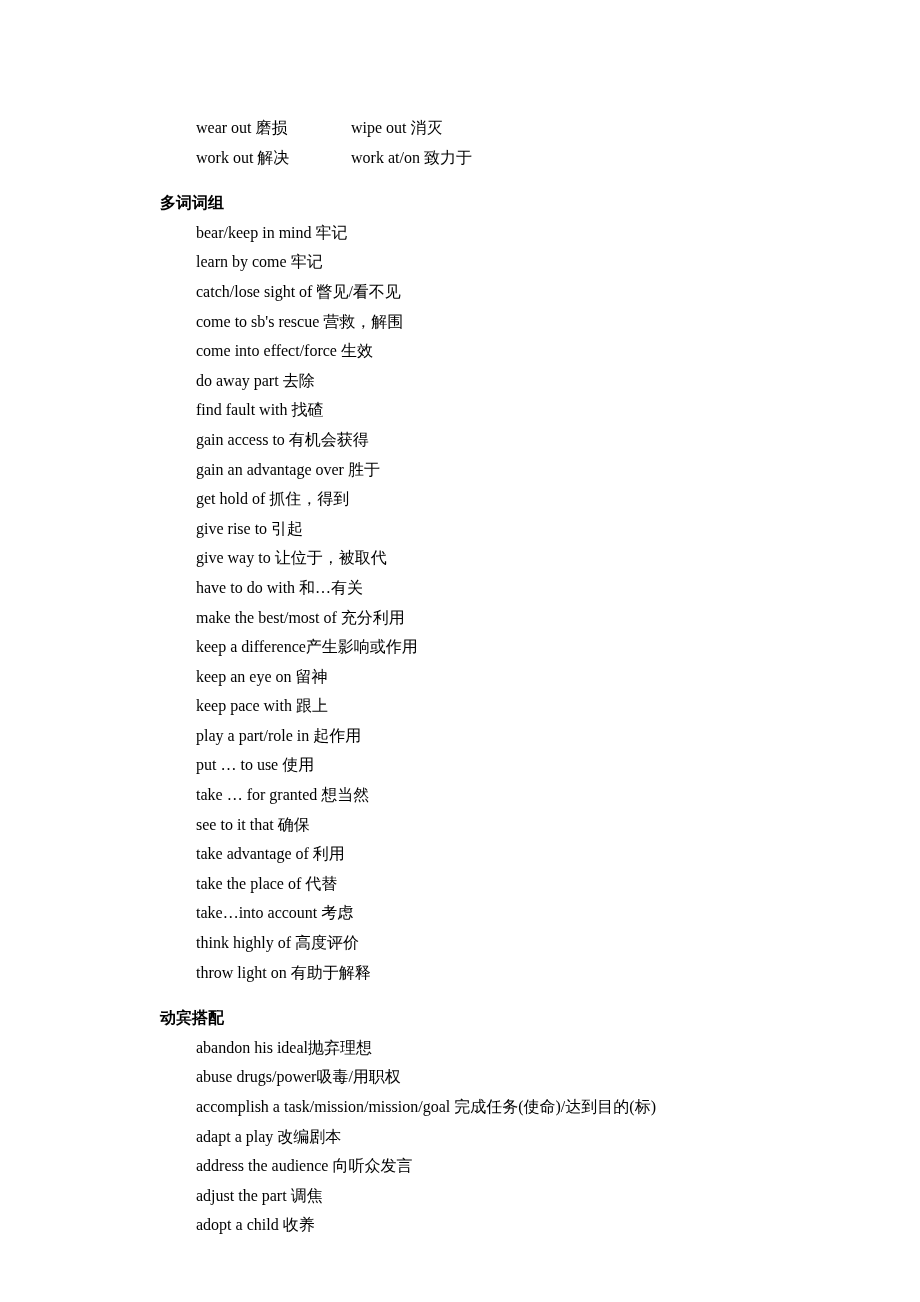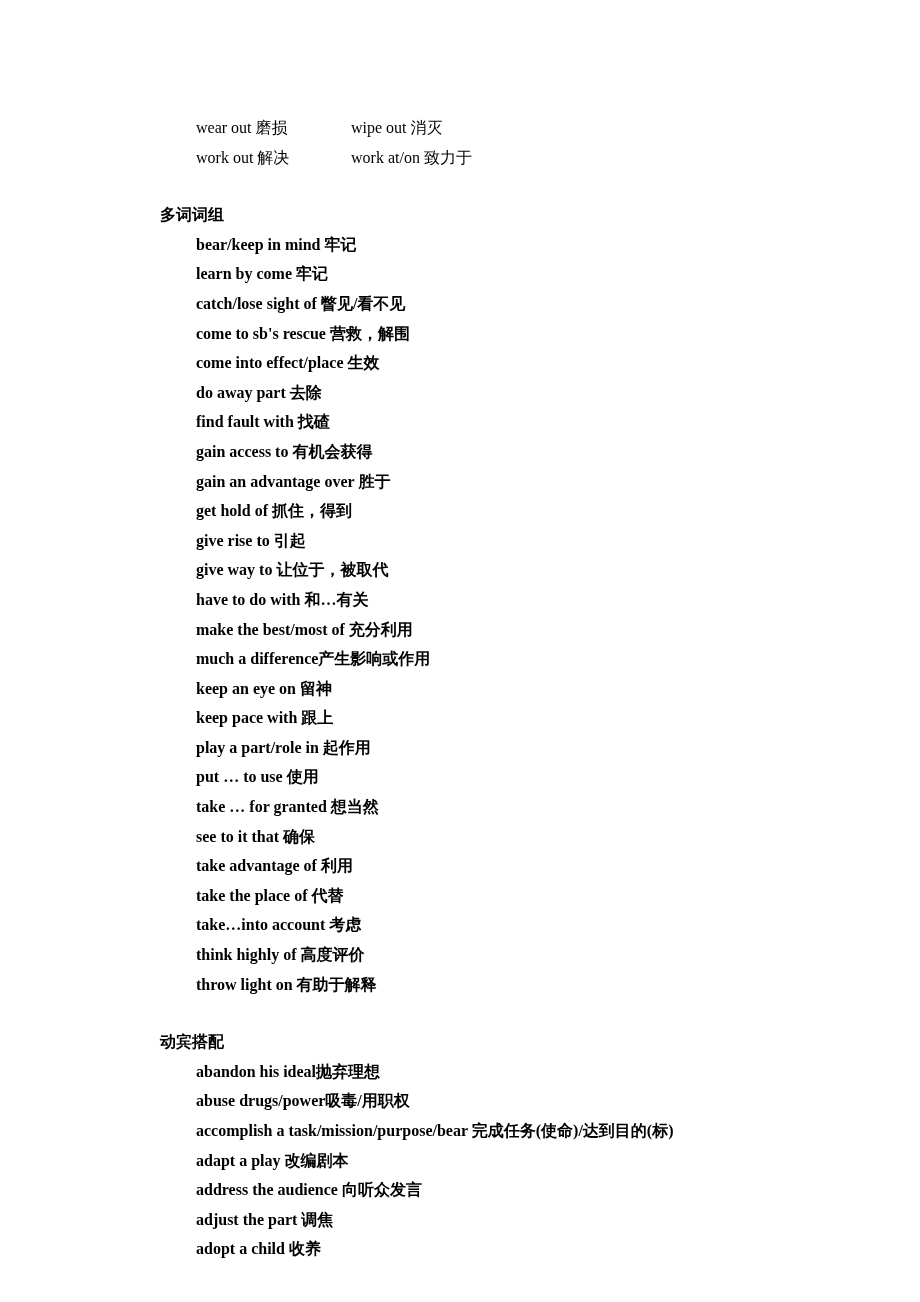--- a/index.html
+++ b/index.html
@@ -26,30 +26,29 @@
       padding-left: 36px;
     }
     .top-col1 {
       width: 155px;
     }
     .top-col2 {
       flex: 1;
     }
     .section-header {
       font-weight: bold;
-      margin-top: 32px;
+      margin-top: 20px;
       margin-bottom: 4px;
     }
     .section-header:first-of-type {
       margin-top: 50px;
     }
     .entry {
       padding-left: 36px;
       margin-bottom: 4px;
-      font-weight: bold;
     }
   </style>
 </head>
 <body>
 
 <div class="content">
   <div>
     <div class="top-row">
       <div class="top-col1">wear out  磨损</div>
       <div class="top-col2">wipe out  消灭</div>
@@ -59,48 +58,48 @@
       <div class="top-col2">work at/on  致力于</div>
     </div>
   </div>
 
   <div class="section-header">多词词组</div>
   <div>
     <div class="entry">bear/keep in mind  牢记</div>
     <div class="entry">learn by come  牢记</div>
     <div class="entry">catch/lose sight of  瞥见/看不见</div>
     <div class="entry">come to sb's rescue  营救，解围</div>
-    <div class="entry">come into effect/place  生效</div>
+    <div class="entry">come into effect/force  生效</div>
     <div class="entry">do away part 去除</div>
     <div class="entry">find fault with  找碴</div>
     <div class="entry">gain access to  有机会获得</div>
     <div class="entry">gain an advantage over  胜于</div>
     <div class="entry">get hold of  抓住，得到</div>
     <div class="entry">give rise to 引起</div>
     <div class="entry">give way to  让位于，被取代</div>
     <div class="entry">have to do with  和…有关</div>
     <div class="entry">make the best/most of 充分利用</div>
-    <div class="entry">much a difference产生影响或作用</div>
+    <div class="entry">keep a difference产生影响或作用</div>
     <div class="entry">keep an eye on 留神</div>
     <div class="entry">keep pace with 跟上</div>
     <div class="entry">play a part/role in 起作用</div>
     <div class="entry">put  …  to use  使用</div>
     <div class="entry">take  …  for granted  想当然</div>
     <div class="entry">see to it that 确保</div>
     <div class="entry">take advantage of  利用</div>
     <div class="entry">take the place of  代替</div>
     <div class="entry">take…into account 考虑</div>
     <div class="entry">think highly of  高度评价</div>
     <div class="entry">throw light on 有助于解释</div>
   </div>
 
   <div class="section-header">动宾搭配</div>
   <div>
     <div class="entry">abandon his ideal抛弃理想</div>
     <div class="entry">abuse drugs/power吸毒/用职权</div>
-    <div class="entry">accomplish a task/mission/purpose/bear 完成任务(使命)/达到目的(标)</div>
+    <div class="entry">accomplish a task/mission/mission/goal 完成任务(使命)/达到目的(标)</div>
     <div class="entry">adapt a play  改编剧本</div>
     <div class="entry">address the audience  向听众发言</div>
     <div class="entry">adjust the part  调焦</div>
     <div class="entry">adopt a child  收养</div>
 
   </div>
 </div>
 
 </body></html>

